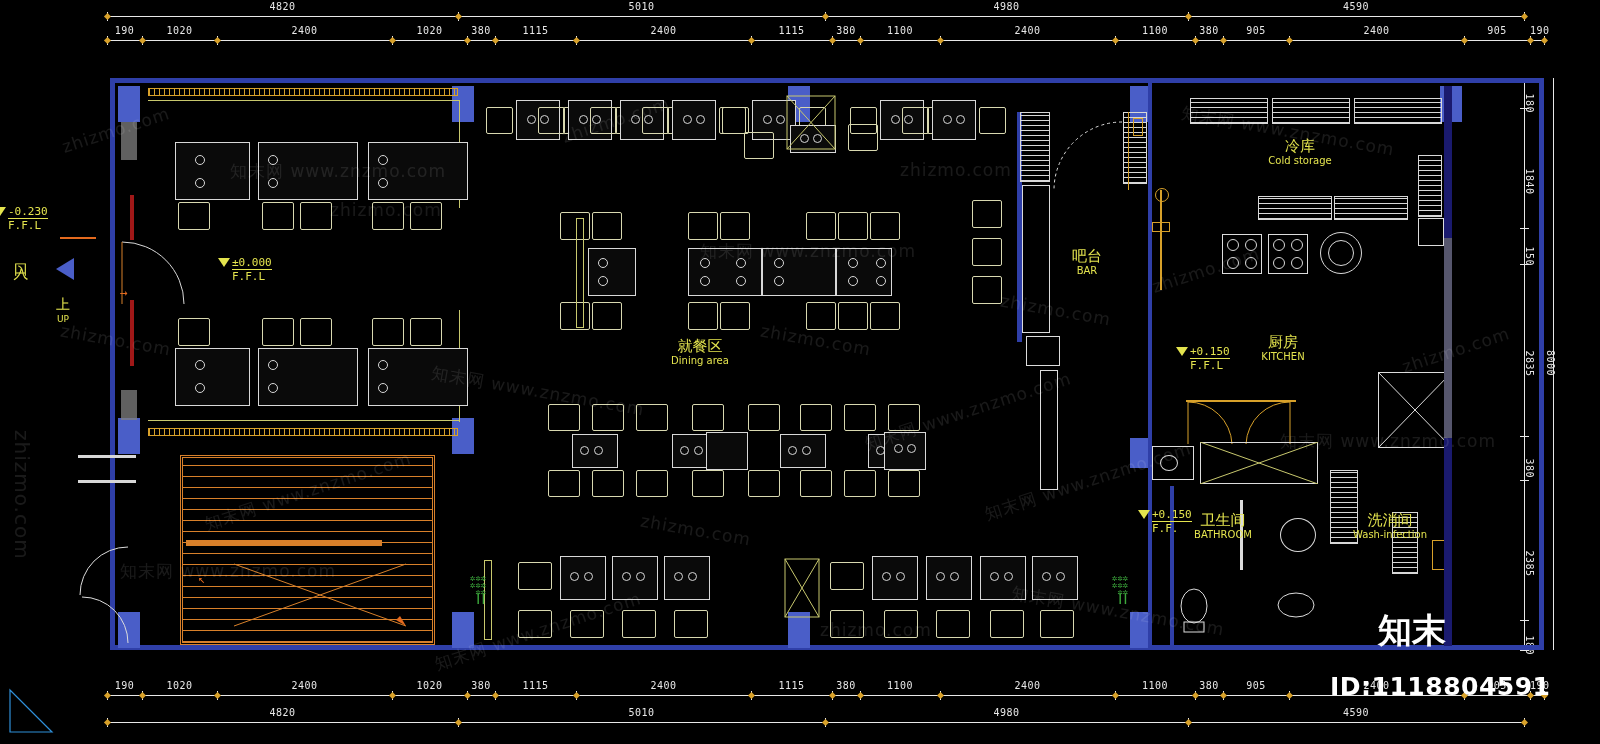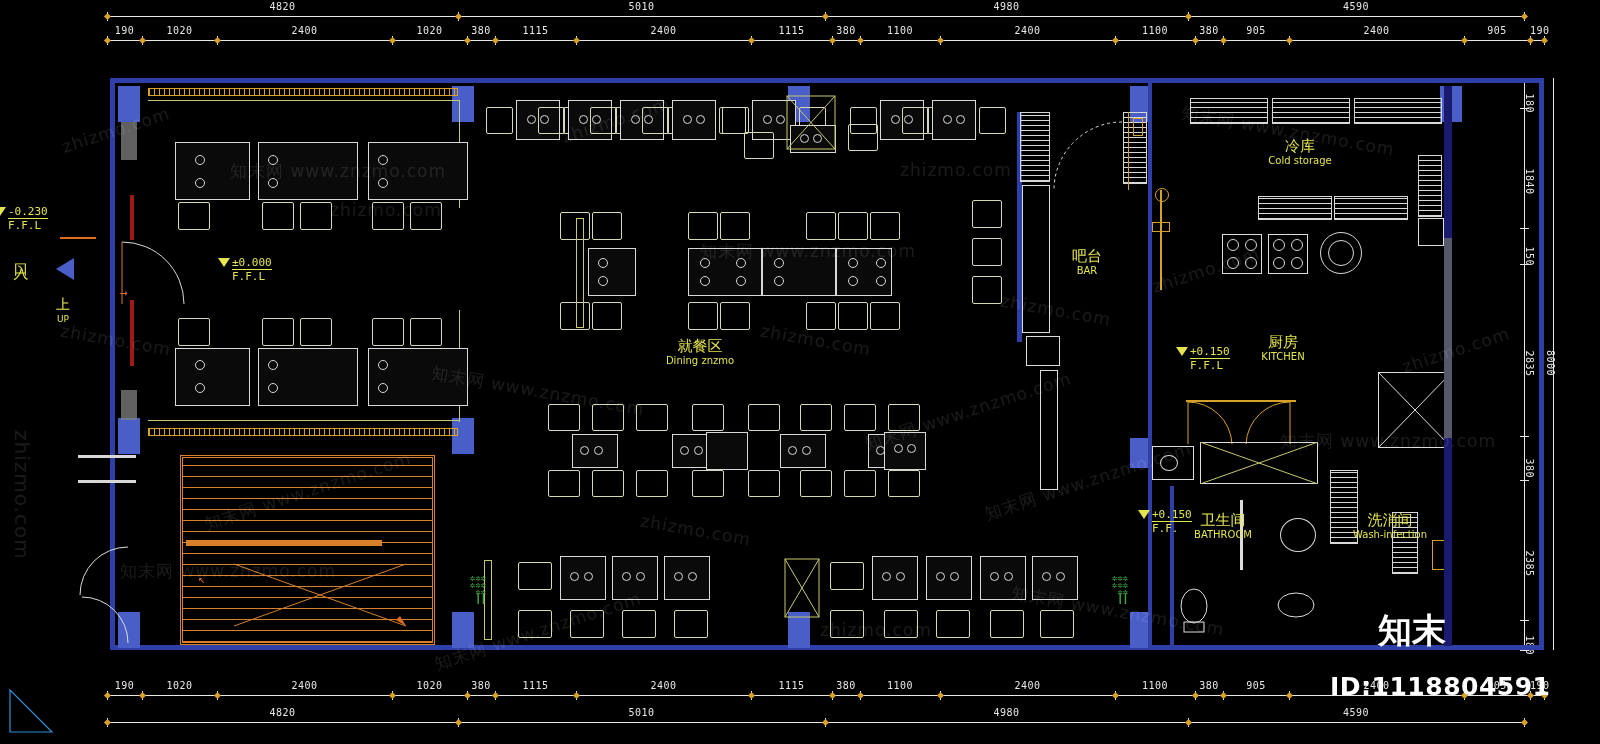--- a/index.html
+++ b/index.html
@@ -606,21 +606,21 @@
     <ellipse cx="20" cy="15" rx="18" ry="12" fill="none" stroke="#dcdcdc"></ellipse>
   </svg>
   <div class="abs" style="left:1432px;top:540px;width:18px;height:28px;border:1px solid #d8a12a;"></div>
 
   <div class="wallin" style="left:1444px;top:86px;width:8px;height:560px;"></div>
   <div class="abs" style="left:1444px;top:238px;width:8px;height:200px;background:#c8c86e;opacity:.35;"></div>
 
   <div id="room-labels">
       <div class="label" style="left: 700px; top: 352px; transform: translate(-50%, -50%);">
         <span class="cn">就餐区</span>
-        <span class="en">Dining znzmo</span>
+        <span class="en">Dining area</span>
       </div>
       <div class="label" style="left: 1087px; top: 262px; transform: translate(-50%, -50%);">
         <span class="cn">吧台</span>
         <span class="en">BAR</span>
       </div>
       <div class="label" style="left: 1300px; top: 152px; transform: translate(-50%, -50%);">
         <span class="cn">冷库</span>
         <span class="en">Cold storage</span>
       </div>
       <div class="label" style="left: 1283px; top: 348px; transform: translate(-50%, -50%);">

